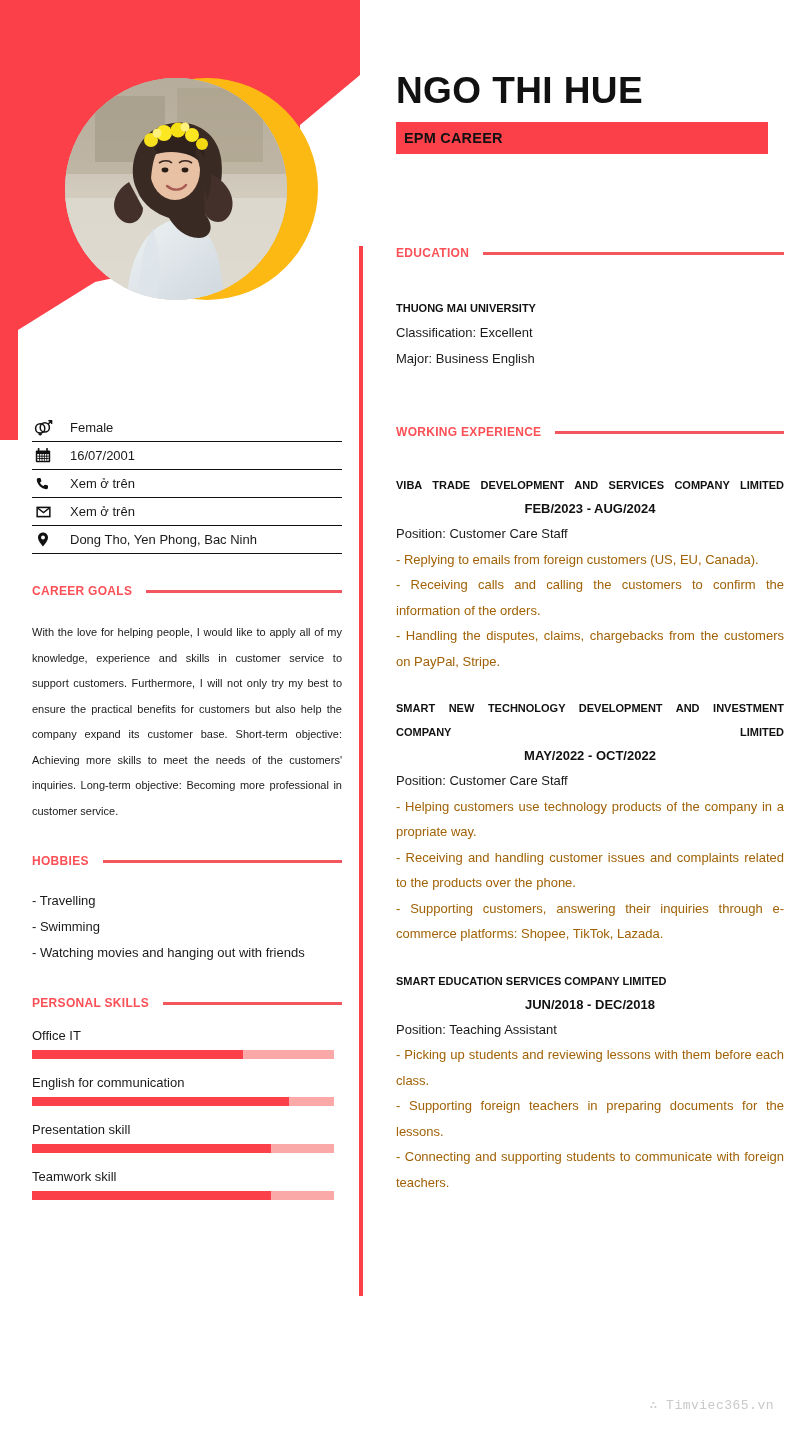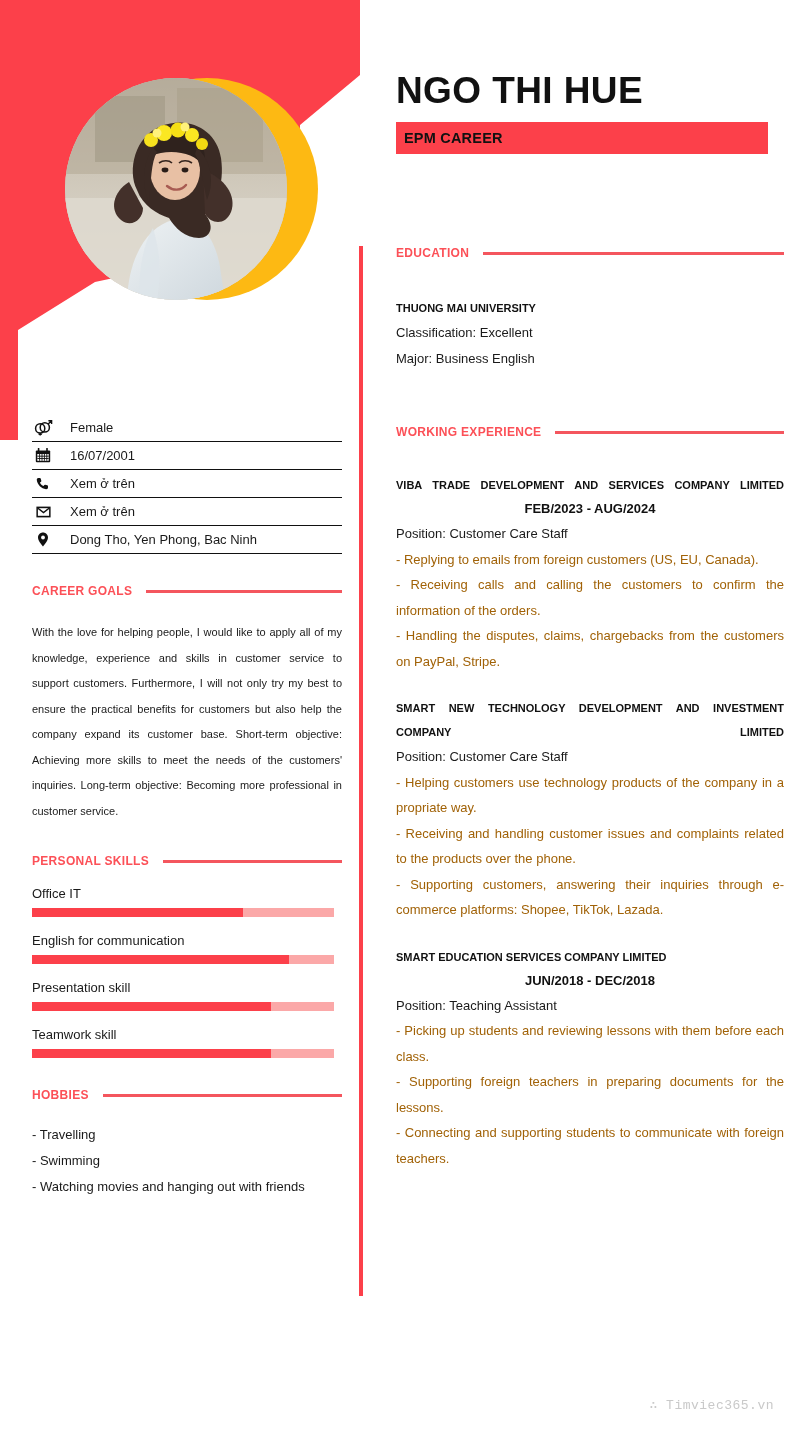--- a/index.html
+++ b/index.html
@@ -347,20 +347,32 @@
       </div>
 
     </div>
 
     <div class="section">
       <div class="sec-head">
         <span class="sec-title">CAREER GOALS</span>
         <span class="sec-rule"></span>
       </div>
       <div class="para">With the love for helping people, I would like to apply all of my knowledge, experience and skills in customer service to support customers. Furthermore, I will not only try my best to ensure the practical benefits for customers but also help the company expand its customer base. Short-term objective: Achieving more skills to meet the needs of the customers' inquiries. Long-term objective: Becoming more professional in customer service.</div>
+    </div>
+
+    <div class="section">
+      <div class="sec-head">
+        <span class="sec-title">HOBBIES</span>
+        <span class="sec-rule"></span>
+      </div>
+      <div class="hobby-list">
+        <div class="hobby-item">- Travelling</div>
+        <div class="hobby-item">- Swimming</div>
+        <div class="hobby-item">- Watching movies and hanging out with friends</div>
+      </div>
     </div>
 
     <div class="section">
       <div class="sec-head">
         <span class="sec-title">PERSONAL SKILLS</span>
         <span class="sec-rule"></span>
       </div>
       <div class="skills">
         <div class="skill">
           <div class="skill-name">Office IT</div>
@@ -382,32 +394,20 @@
         </div>
         <div class="skill">
           <div class="skill-name">Teamwork skill</div>
           <div class="skill-track">
             <div class="skill-fill" style="width: 79%;"></div>
           </div>
         </div>
       </div>
     </div>
 
-    <div class="section">
-      <div class="sec-head">
-        <span class="sec-title">HOBBIES</span>
-        <span class="sec-rule"></span>
-      </div>
-      <div class="hobby-list">
-        <div class="hobby-item">- Travelling</div>
-        <div class="hobby-item">- Swimming</div>
-        <div class="hobby-item">- Watching movies and hanging out with friends</div>
-      </div>
-    </div>
-
   </div>
 
   <div class="right-col">
 
     <div>
       <div class="sec-head">
         <span class="sec-title">EDUCATION</span>
         <span class="sec-rule"></span>
       </div>
       <div class="entry" style="margin-top:36px;">
@@ -427,20 +427,21 @@
         <div class="entry-org justify-all">VIBA TRADE DEVELOPMENT AND SERVICES COMPANY LIMITED</div>
         <div class="entry-date">FEB/2023 - AUG/2024</div>
         <div class="entry-line">Position: Customer Care Staff</div>
         <div class="entry-bullet">-  Replying to emails from foreign customers (US, EU, Canada).</div>
         <div class="entry-bullet">-  Receiving calls and calling the customers to confirm the information of the orders.</div>
         <div class="entry-bullet">-  Handling the disputes, claims, chargebacks from the customers on PayPal, Stripe.</div>
       </div>
 
       <div class="entry block-gap">
         <div class="entry-org justify-all">SMART NEW TECHNOLOGY DEVELOPMENT AND INVESTMENT COMPANY LIMITED</div>
+        <div class="entry-date">MAY/2022 - OCT/2022</div>
         <div class="entry-line">Position: Customer Care Staff</div>
         <div class="entry-bullet">- Helping customers use technology products of the company in a propriate way.</div>
         <div class="entry-bullet">-  Receiving and handling customer issues and complaints related to the products over the phone.</div>
         <div class="entry-bullet">-  Supporting customers, answering their inquiries through e-commerce platforms: Shopee, TikTok, Lazada.</div>
       </div>
 
       <div class="entry block-gap">
         <div class="entry-org">SMART EDUCATION SERVICES COMPANY LIMITED</div>
         <div class="entry-date">JUN/2018 - DEC/2018</div>
         <div class="entry-line">Position: Teaching Assistant</div>

